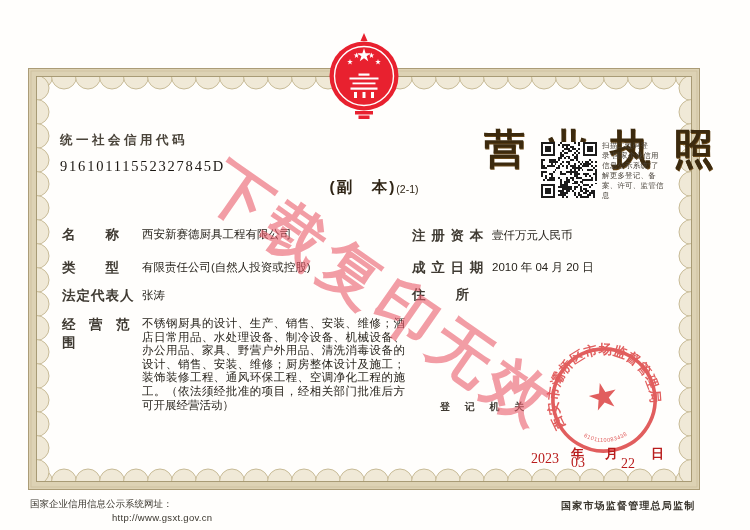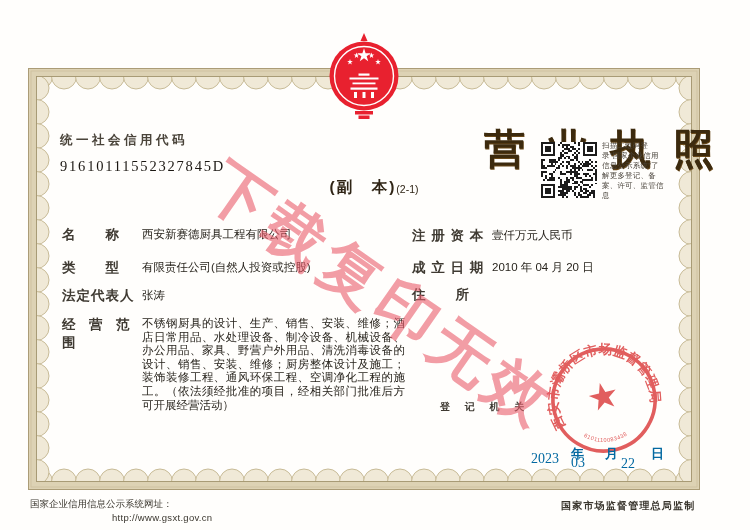--- a/index.html
+++ b/index.html
@@ -32,21 +32,21 @@
   .field-label { font-size:13.5px; font-weight:700; color:#3f3a32; flex:0 0 80px; letter-spacing:1px; }
   .field-value { font-size:11.5px; color:#28241d; line-height:14px; padding-top:1px; }
   .scope-value { width:263px; text-align:justify; line-height:13.6px; }
   .addr-value  { width:198px; }
 
   .reg-label { position:absolute; left:440px; top:400px; font-size:10px; font-weight:700;
                color:#3f3a32; letter-spacing:6px; }
 
   .seal { position:absolute; left:542px; top:338px; width:124px; height:124px; opacity:0.85; }
 
-  .date-row span { position:absolute; color:#0369a1; }
+  .date-row span { position:absolute; color:#b91c1c; }
   .d-num { font-family:"Liberation Serif", serif; font-size:14px; }
   .d-cjk { font-size:13px; font-weight:700; }
 
   .watermark { position:absolute; left:238px; top:144px; white-space:nowrap;
                font-size:62px; font-weight:900; letter-spacing:6px;
                color:rgba(233,92,106,0.60); transform:rotate(35deg); transform-origin:0 0; }
 
   .footer { position:absolute; left:0; top:0; width:750px; height:476px; font-size:9.5px; color:#3a362e; }
   .footer-left  { position:absolute; left:30px; top:498px; }
   .footer-url   { margin-left:82px; margin-top:0.5px; letter-spacing:0.3px; }

